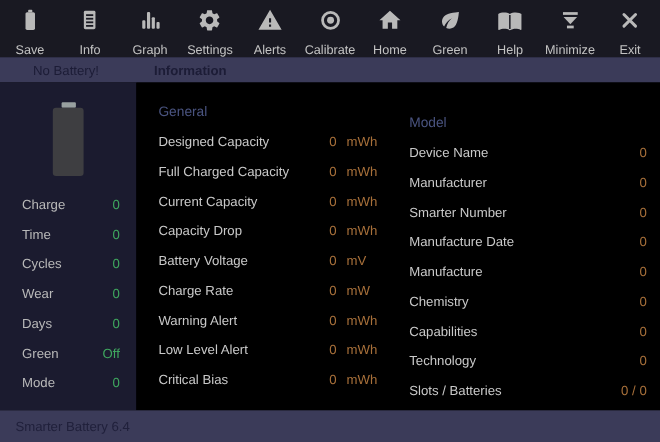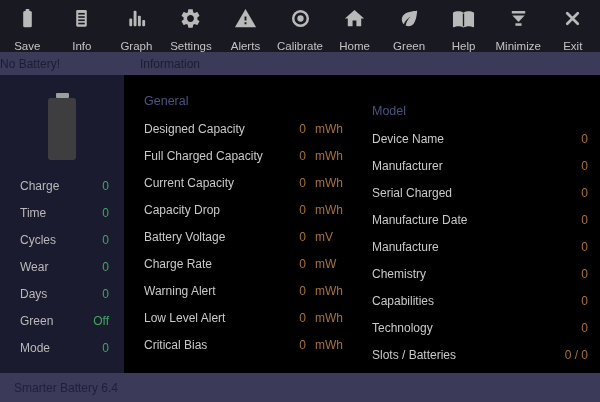--- a/index.html
+++ b/index.html
@@ -9,22 +9,22 @@
   .app { width: 600px; height: 402px; display: flex; flex-direction: column; background: #000; }
 
   
   .toolbar { height: 52px; background: #191922; display: flex; flex-shrink: 0; }
   .tb-item { flex: 1; display: flex; flex-direction: column; align-items: center; padding-top: 7px; gap: 4px; cursor: default; justify-content: space-between; }
   .tb-item svg { width: 23px; height: 23px; display: block; }
   .tb-label { font-size: 11.5px; color: #c3c3c3; line-height: 1; }
 
   
   .subheader { height: 23px; background: #3b3b59; display: flex; align-items: center; flex-shrink: 0; }
-  .subheader-left { width: 120px; font-size: 12px; color: #1c1c36; }
-  .subheader-tab { margin-left: 20px; font-size: 12px; color: #1c1c36; }
+  .subheader-left { width: 120px; text-align: center; font-size: 12px; color: #1c1c36; }
+  .subheader-tab { margin-left: 20px; font-size: 12px; color: #1c1c36; font-weight: bold; }
 
   
   .content { flex: 1; display: flex; min-height: 0; }
 
   .sidebar { width: 124px; background: #1b1b2f; padding-top: 18px; flex-shrink: 0; }
   .battery { width: 28px; margin: 0 auto; }
   .battery-tip { width: 13px; height: 5px; background: #98a0a0; margin: 0 auto; border-radius: 1px; }
   .battery-body { width: 28px; height: 62px; background: #3e3e41; border-radius: 3px; }
   .side-rows { margin-top: 12px; }
   .side-row { height: 27px; display: flex; align-items: center; justify-content: space-between; padding: 0 15px 0 20px; }
@@ -277,21 +277,21 @@
     <span class="lbl">Device Name</span>
     <span class="val-model">0</span>
   </div>
 
   <div class="row">
     <span class="lbl">Manufacturer</span>
     <span class="val-model">0</span>
   </div>
 
   <div class="row">
-    <span class="lbl">Serial Charged</span>
+    <span class="lbl">Smarter Number</span>
     <span class="val-model">0</span>
   </div>
 
   <div class="row">
     <span class="lbl">Manufacture Date</span>
     <span class="val-model">0</span>
   </div>
 
   <div class="row">
     <span class="lbl">Manufacture</span>

